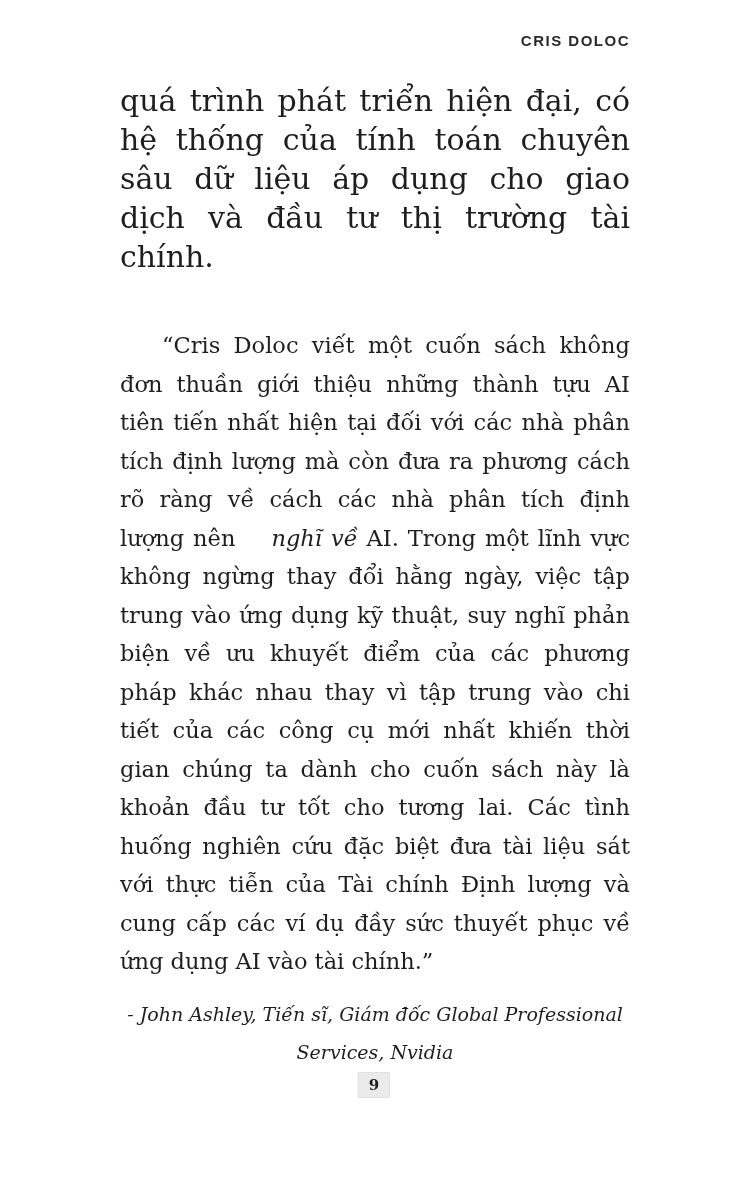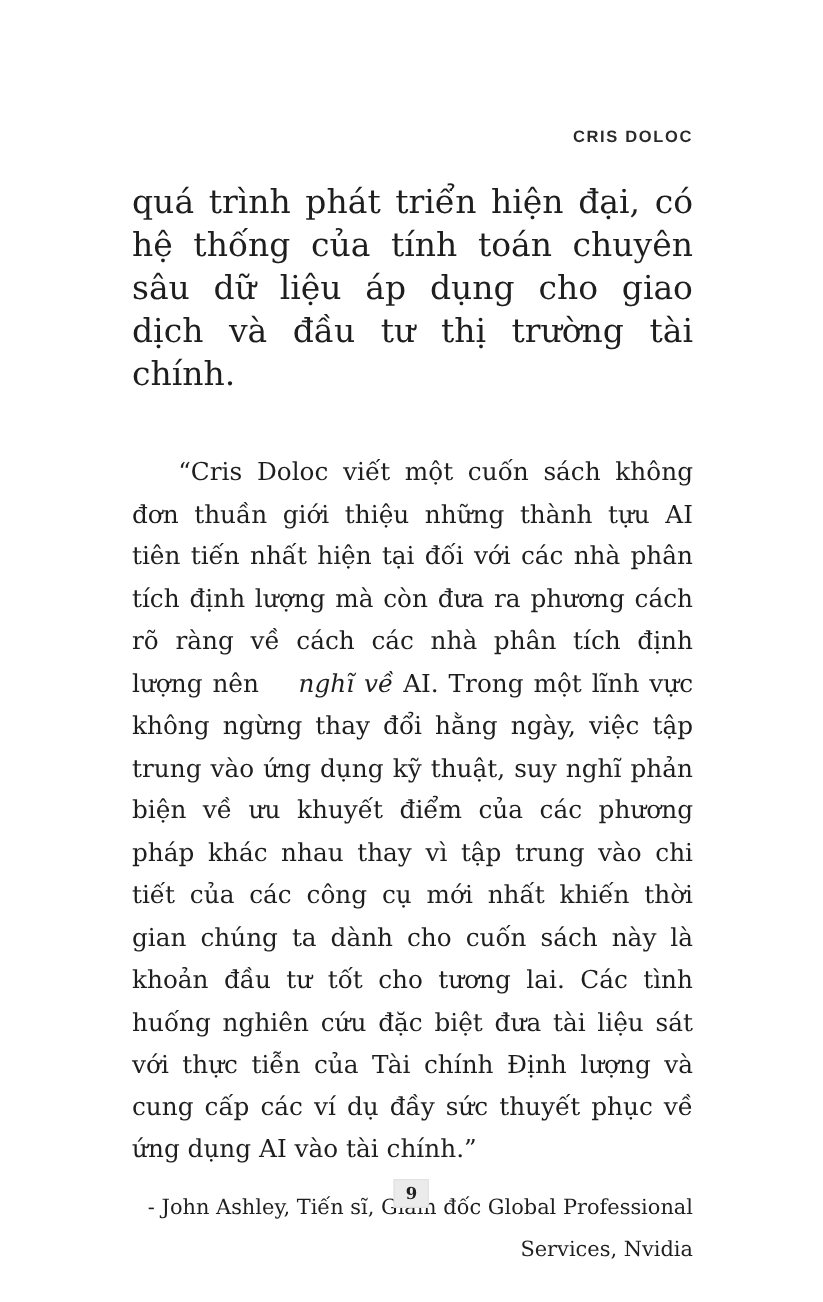--- a/index.html
+++ b/index.html
@@ -10,21 +10,21 @@
   body {
     width: 748px;
     height: 1184px;
     position: relative;
     font-family: "DejaVu Serif", "Liberation Serif", serif;
     color: #1e1e1e;
     overflow: hidden;
   }
   .page {
     box-sizing: border-box;
-    padding: 116px 118px 0 120px;
+    padding: 32px 118px 0 120px;
   }
   .running-head {
     text-align: right;
     font-family: "Liberation Sans", "DejaVu Sans", sans-serif;
     font-weight: bold;
     font-size: 15px;
     letter-spacing: 1.5px;
     color: #2a2a2a;
     margin: 0 0 32px 0;
   }
@@ -47,21 +47,22 @@
     text-indent: 42px;
     font-size: 22.5px;
     line-height: 38.5px;
     text-align: justify;
   }
   .quote-para em {
     font-style: italic;
     margin-left: 27px;
   }
   .attribution-2 {
-    text-align: right;
+    font-style: italic;
+    text-align: center;
     font-size: 19px;
     line-height: 38px;
     margin: 14px 0 0 0;
   }
   .page-number-box {
     position: absolute;
     left: 50%;
     top: 1072px;
     transform: translateX(-50%);
     background: #ebebeb;

